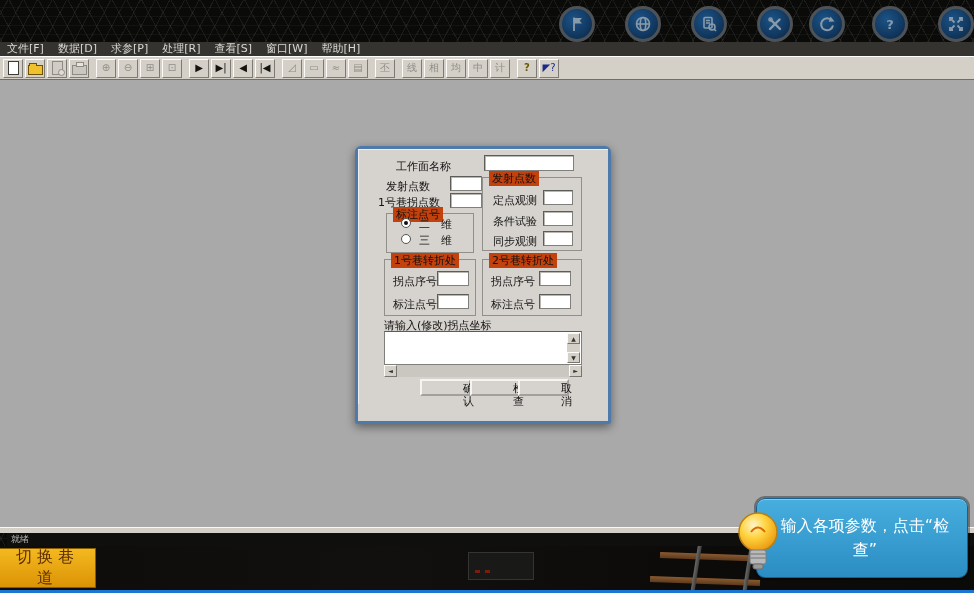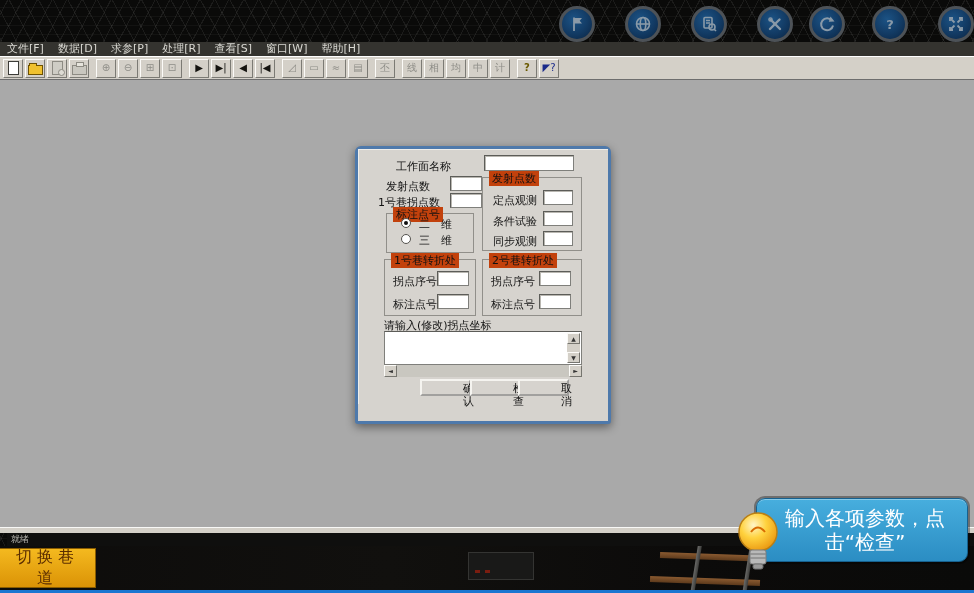--- a/index.html
+++ b/index.html
@@ -55,24 +55,24 @@
   .sleeper{position:absolute;width:110px;height:6px;background:linear-gradient(#8a5a30,#5d3a1c);transform:rotate(2deg);}
   .panelbox{position:absolute;left:468px;top:6px;width:64px;height:26px;background:#191918;border:1px solid #343432;}
   .panelbox i{position:absolute;width:5px;height:3px;background:#7a1d10;bottom:6px;}
   .blueline{position:absolute;left:0;top:590px;width:974px;height:3px;background:#1b76d1;}
 
   .switch-btn{position:absolute;left:0;top:548px;width:96px;height:40px;
     background:linear-gradient(#f4b91f,#db9306);border:1px solid #8a5c00;border-left:none;
     color:#5c2e00;font-size:16px;letter-spacing:5px;display:flex;align-items:center;justify-content:center;box-sizing:border-box;cursor:pointer;}
 
   
-  .tooltip{position:absolute;right:6px;top:498px;width:212px;height:64px;border-radius:9px;
+  .tooltip{position:absolute;right:6px;top:498px;width:212px;height:80px;border-radius:9px;
     background:linear-gradient(#47aede,#2b8dc3);border:1px solid #16618f;
     box-shadow:0 0 0 2px rgba(0,0,0,.35), inset 0 1px 0 rgba(255,255,255,.35);
-    color:#ffffff;font-size:20px;line-height:24px;text-align:center;
+    color:#ffffff;font-size:16px;line-height:24px;text-align:center;
     display:flex;align-items:center;justify-content:center;padding:4px 8px 4px 14px;box-sizing:border-box;}
   .bulb{position:absolute;left:736px;top:508px;width:44px;height:70px;}
 
   
   .dialog{position:absolute;left:355px;top:146px;width:256px;height:278px;
     border:3px solid #4e79ab;border-radius:6px 6px 3px 3px;background:#d6d3ce;
     box-shadow:0 3px 10px rgba(0,0,0,.45);box-sizing:border-box;}
   .dlg-title{position:relative;height:20px;border-radius:3px 3px 0 0;
     background:linear-gradient(#7da7d8 0%,#5d8cc2 45%,#3a659d 100%);
     color:#ffffff;font-size:11px;line-height:20px;padding-left:6px;}

